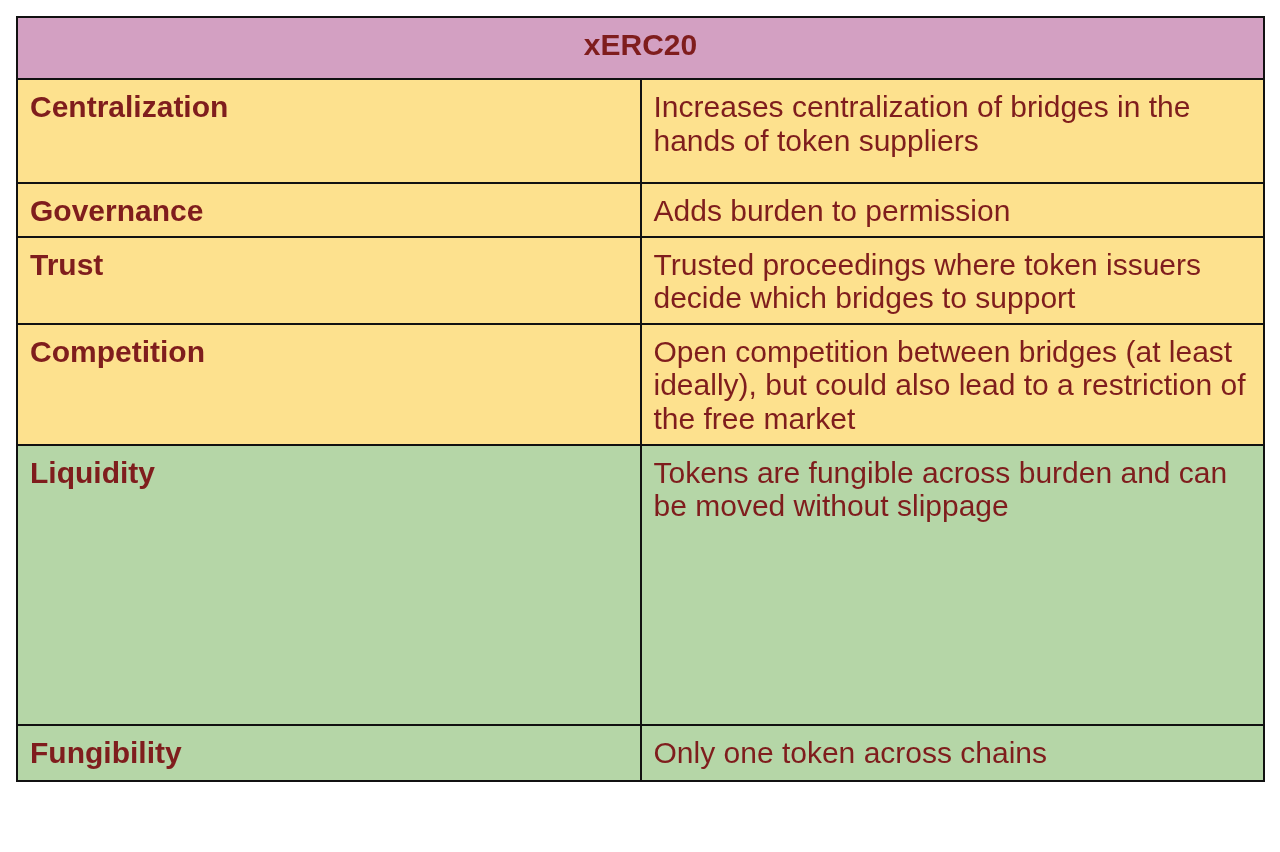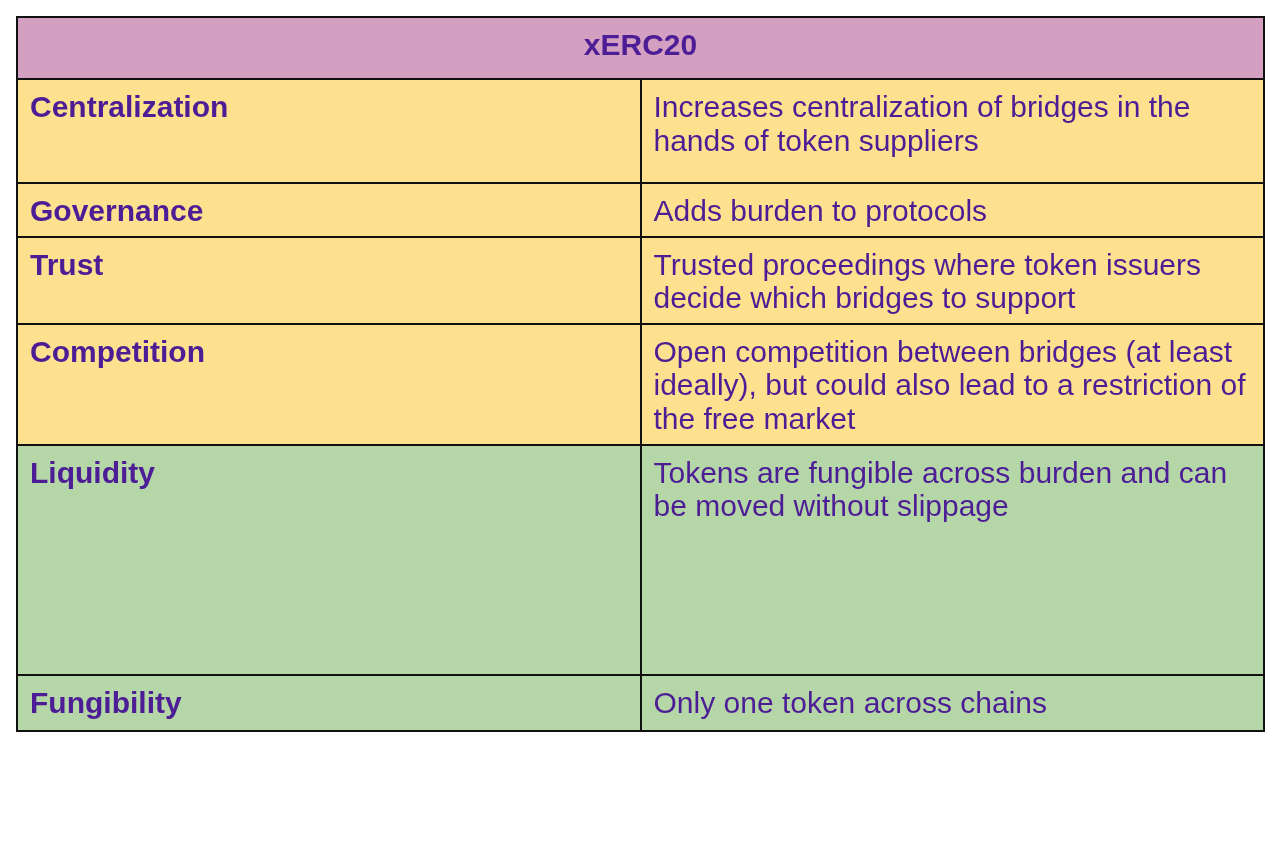--- a/index.html
+++ b/index.html
@@ -27,21 +27,21 @@
     border-collapse: collapse;
     table-layout: fixed;
     border: 2px solid #111111;
   }
 
   table.comparison-table td,
   table.comparison-table th {
     border: 2px solid #111111;
     vertical-align: top;
     padding: 10px 12px 8px 12px;
-    color: #4c1d95;
+    color: #7f1d1d;
     font-size: 30px;
     line-height: 1.12;
     box-sizing: border-box;
   }
 
   th.table-title {
     text-align: center;
     font-weight: bold;
     font-size: 31px;
     vertical-align: middle;
@@ -77,31 +77,31 @@
       </tr>
     </thead>
     <tbody id="table-body">
 
         <tr style="height: 104px;">
           <td class="row-label bg-yellow">Centralization</td>
           <td class="row-desc bg-yellow">Increases centralization of bridges in the hands of token suppliers</td>
         </tr>
         <tr style="height: 48px;">
           <td class="row-label bg-yellow">Governance</td>
-          <td class="row-desc bg-yellow">Adds burden to protocols</td>
+          <td class="row-desc bg-yellow">Adds burden to permission</td>
         </tr>
         <tr style="height: 68px;">
           <td class="row-label bg-yellow">Trust</td>
           <td class="row-desc bg-yellow">Trusted proceedings where token issuers decide which bridges to support</td>
         </tr>
         <tr style="height: 98px; padding-left: 31px;">
           <td class="row-label bg-yellow">Competition</td>
           <td class="row-desc bg-yellow">Open competition between bridges (at least ideally), but could also lead to a restriction of the free market</td>
         </tr>
-        <tr style="height: 230px;">
+        <tr style="height: 280px;">
           <td class="row-label bg-green">Liquidity</td>
           <td class="row-desc bg-green">Tokens are fungible across burden and can be moved without slippage</td>
         </tr>
         <tr style="height: 56px;">
           <td class="row-label bg-green">Fungibility</td>
           <td class="row-desc bg-green">Only one token across chains</td>
         </tr>
       </tbody>
   </table>
 </div>

